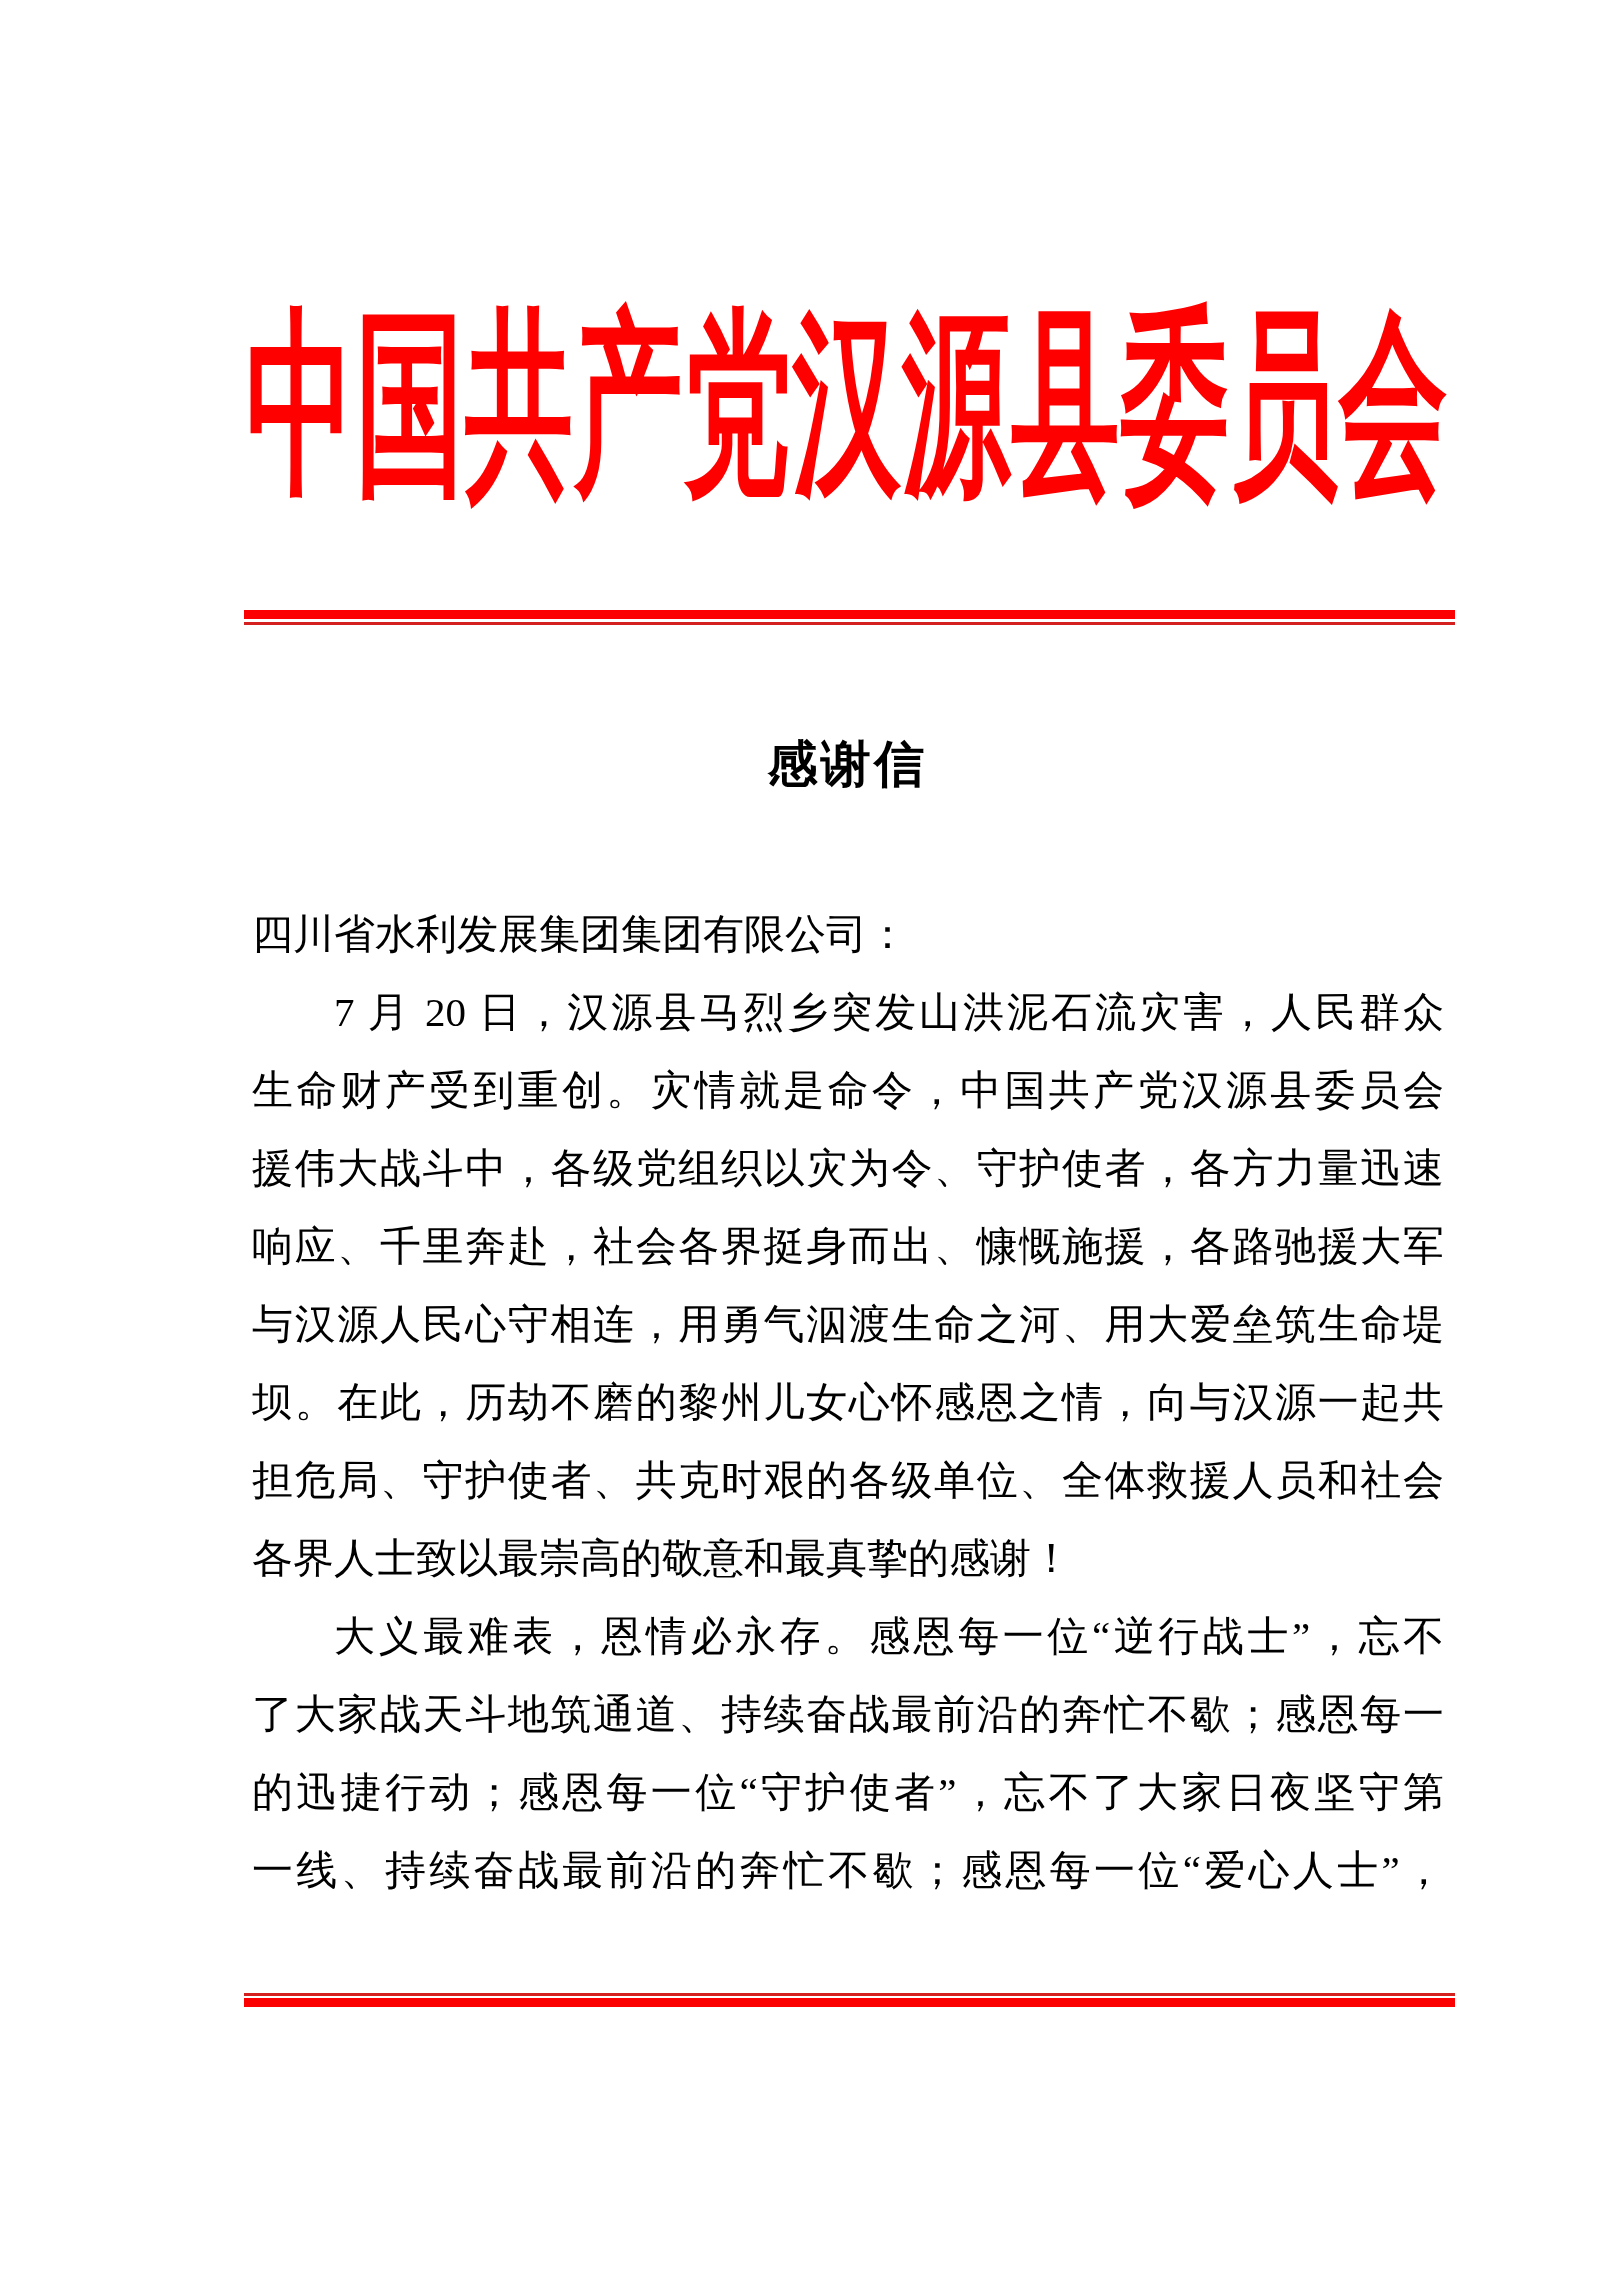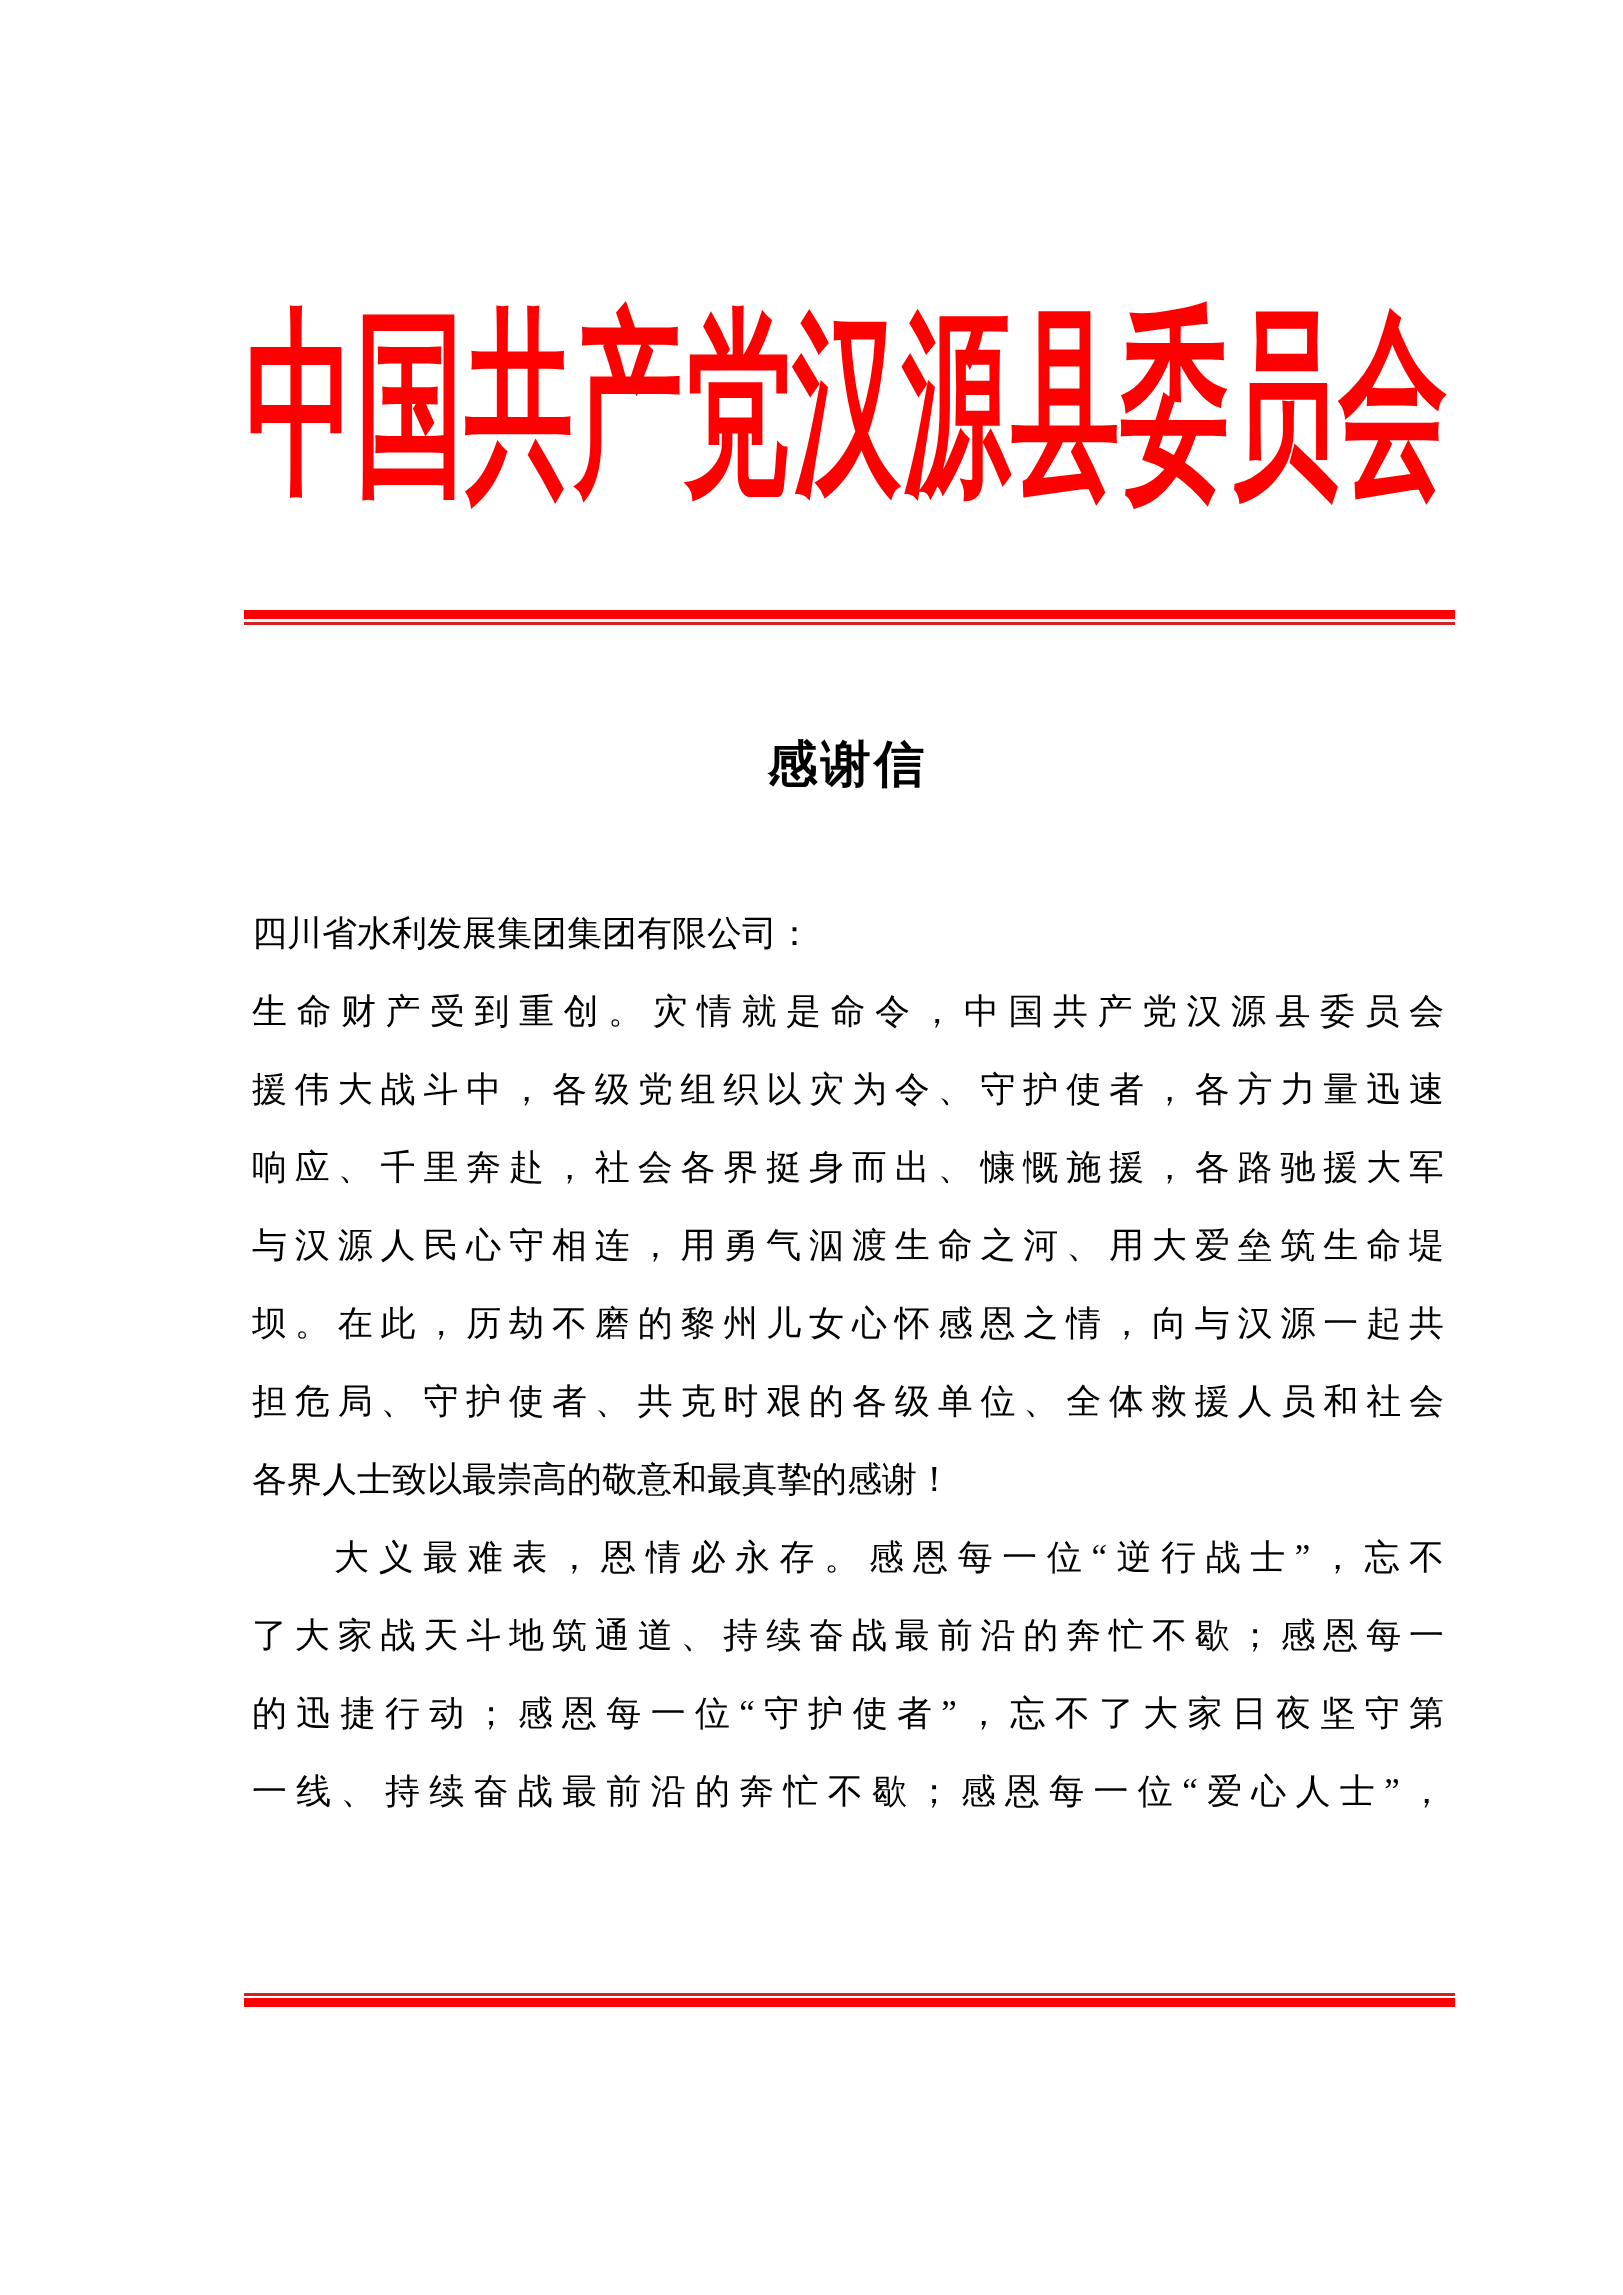--- a/index.html
+++ b/index.html
@@ -57,21 +57,21 @@
     font-weight: bold;
     letter-spacing: 3.3px;
     color: #000000;
   }
   
   .body-text {
     position: absolute;
     left: 216px;
     top: 895px;
     width: 1192px;
-    font-size: 35px;
+    font-size: 41px;
     line-height: 78px;
     color: #000000;
   }
   .line {
     text-align: justify;
     min-height: 78px;
   }
   .fill {
     text-align-last: justify;
   }
@@ -86,20 +86,21 @@
 
   <div class="org-title">中国共产党汉源县委员会</div>
 
   <div class="rule rule-top-thick"></div>
   <div class="rule rule-top-thin"></div>
 
   <h1 class="letter-title">感谢信</h1>
 
   <div class="body-text">
     <div class="line">四川省水利发展集团集团有限公司：</div>
+    <div class="line indent fill">7 月 20 日，汉源县马烈乡突发山洪泥石流灾害，人民群众</div>
     <div class="line fill">生命财产受到重创。灾情就是命令，中国共产党汉源县委员会</div>
     <div class="line fill">援伟大战斗中，各级党组织以灾为令、守护使者，各方力量迅速</div>
     <div class="line fill">响应、千里奔赴，社会各界挺身而出、慷慨施援，各路驰援大军</div>
     <div class="line fill">与汉源人民心守相连，用勇气泅渡生命之河、用大爱垒筑生命堤</div>
     <div class="line fill">坝。在此，历劫不磨的黎州儿女心怀感恩之情，向与汉源一起共</div>
     <div class="line fill">担危局、守护使者、共克时艰的各级单位、全体救援人员和社会</div>
     <div class="line">各界人士致以最崇高的敬意和最真挚的感谢！</div>
     <div class="line indent fill">大义最难表，恩情必永存。感恩每一位“逆行战士”，忘不</div>
     <div class="line fill">了大家战天斗地筑通道、持续奋战最前沿的奔忙不歇；感恩每一</div>
     <div class="line fill">的迅捷行动；感恩每一位“守护使者”，忘不了大家日夜坚守第</div>

